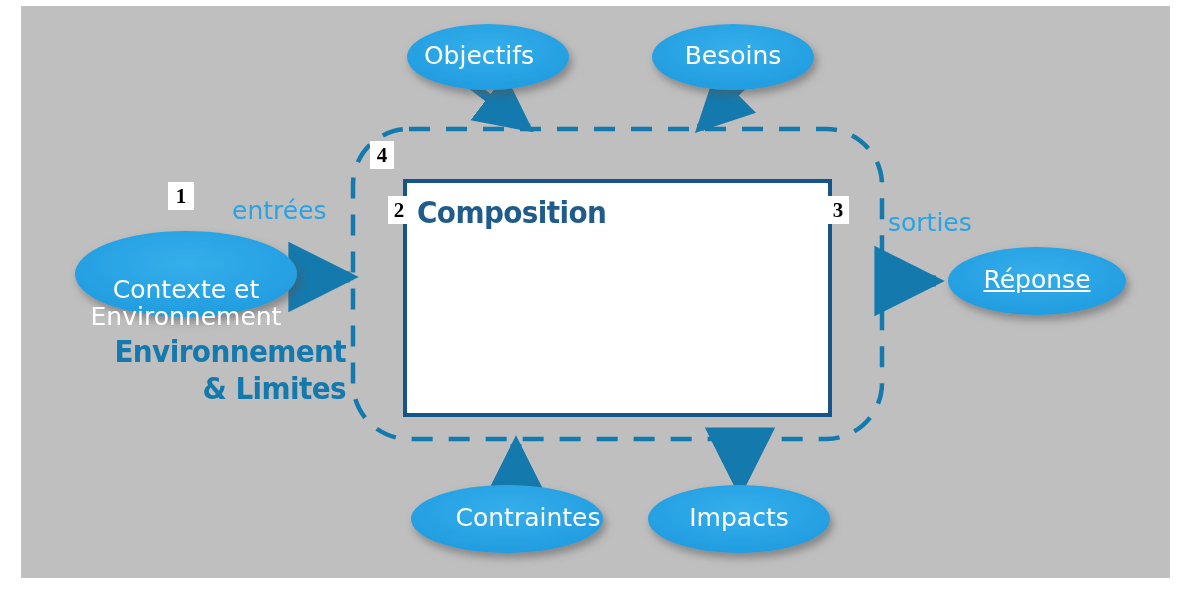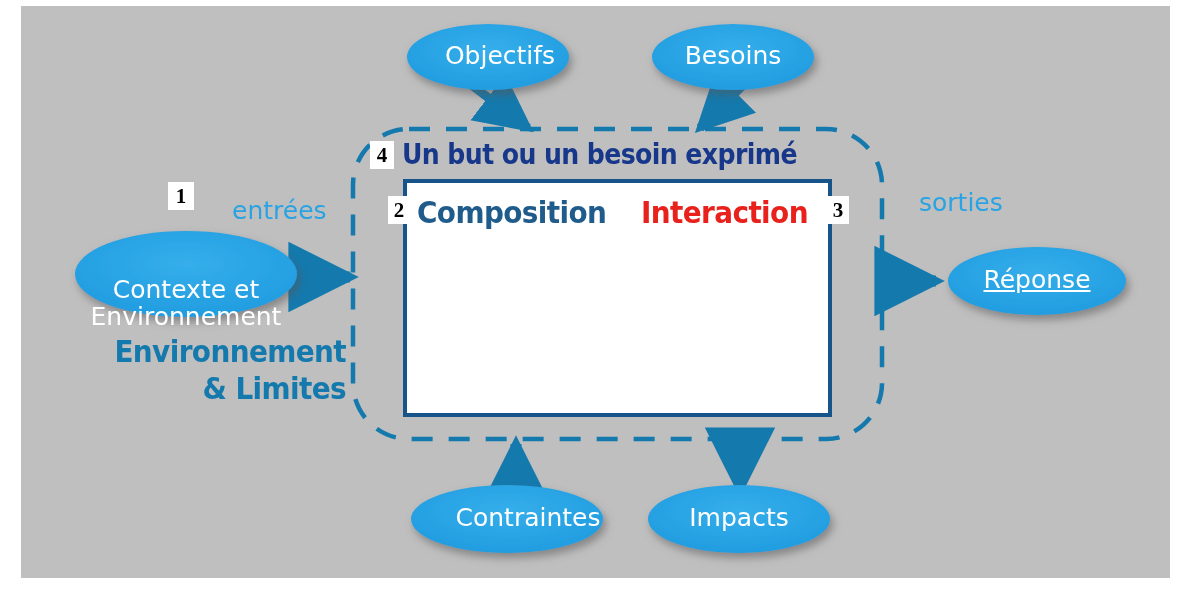--- a/index.html
+++ b/index.html
@@ -244,38 +244,36 @@
       <g fill="#d62b22">
         <path d="M676,270 L700,270 L712,288 L700,306 L676,306 z"></path>
         <path d="M722,304 L746,304 L758,322 L746,340 L722,340 z"></path>
         <path d="M758,347 L782,347 L794,365 L782,383 L758,383 z"></path>
       </g>
     </g>
   </svg>
 
   <div class="white-box"></div>
 
-  <div id="goal-title" class="cond-bold">Un but ou un besoin exprimé</div>
 
   <div id="composition-title" class="cond-bold">Composition</div>
 
-  <div id="interaction-title" class="cond-bold">Interaction</div>
 
   <div id="env-limits" class="cond-bold">Environnement
 &amp; Limites</div>
 
   <div class="num-badge" style="left:168px; top:182px; width:26px;">1</div>
   <div class="num-badge" style="left:388px; top:196px; width:22px;">2</div>
   <div class="num-badge" style="left:827px; top:196px; width:22px;">3</div>
   <div class="num-badge" style="left:370px; top:141px; width:24px;">4</div>
 
   <div class="io-label" style="left:232px; top:196px;">entrées</div>
-  <div class="io-label" style="left:888px; top:188px;margin-left:31px;">sorties</div>
-
-  <div class="ellipse-label" style="left:429px; top:42px; width:142px;">Objectifs</div>
+  <div class="io-label" style="left:888px; top:208px;">sorties</div>
+
+  <div class="ellipse-label" style="left:408px; top:42px; width:142px;">Objectifs</div>
   <div class="ellipse-label" style="left:653px; top:42px; width:160px;">Besoins</div>
   <div class="ellipse-label" style="left:76px; top:240px; width:220px;margin-top:36px;">Contexte et
 Environnement</div>
   <div class="ellipse-label" style="left:947px; top:266px; width:180px;text-decoration:underline;">Réponse</div>
   <div class="ellipse-label" style="left:412px; top:504px; width:190px;padding-left:21px;">Contraintes</div>
   <div class="ellipse-label" style="left:649px; top:504px; width:180px;">Impacts</div>
 
 </div>
 
 </body></html>

